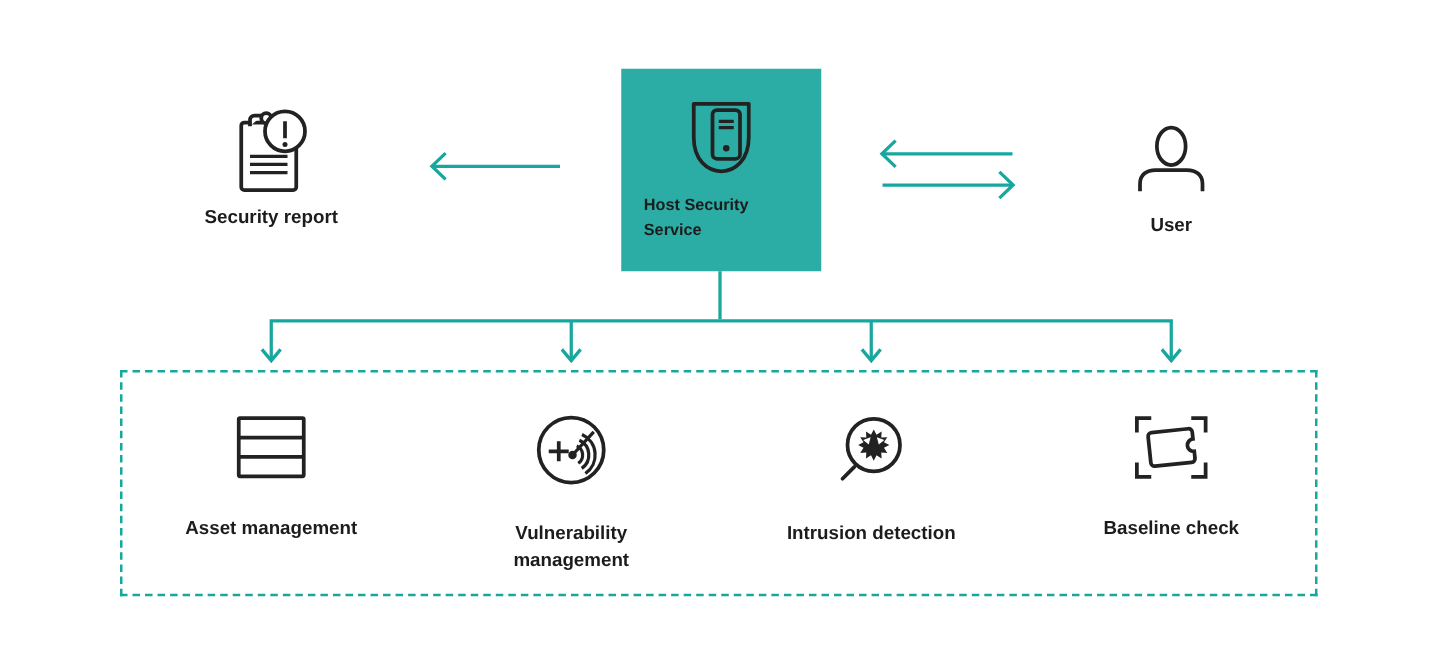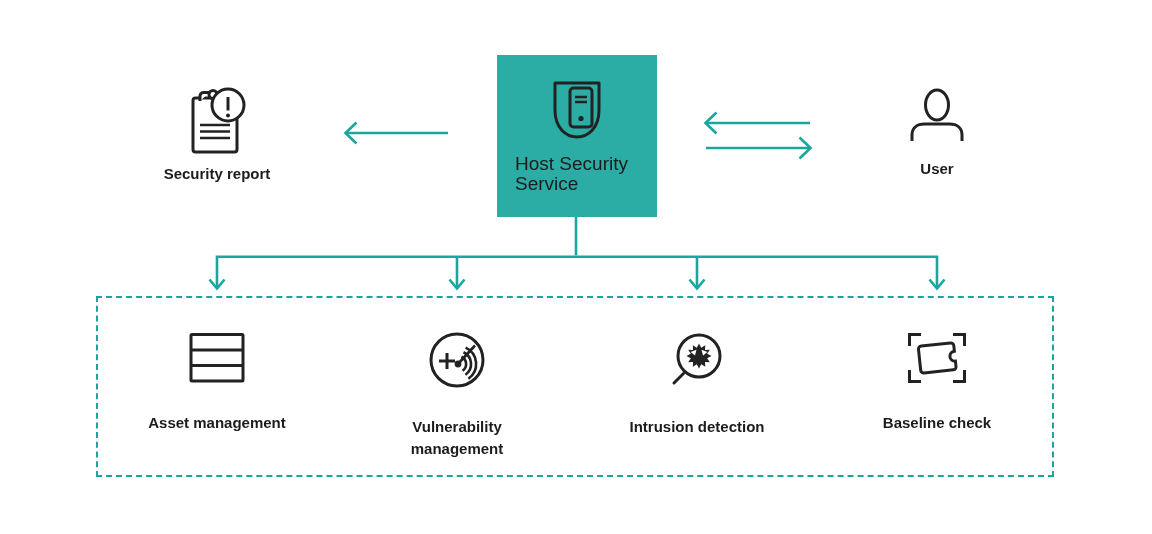--- a/index.html
+++ b/index.html
@@ -16,32 +16,32 @@
 
   .conn-layer{position:absolute;left:0;top:0;width:1152px;height:534px;pointer-events:none;}
   .conn{stroke:var(--accent);stroke-width:2.6;fill:none;stroke-linejoin:miter;}
 
   .node{position:absolute;text-align:center;}
   .node-label{font-size:15px;font-weight:700;color:var(--label-text);line-height:22px;}
 
   .hss-box{position:absolute;left:497px;top:55px;width:160px;height:162px;background:var(--box-fill);
            display:flex;flex-direction:column;align-items:center;}
   .hss-box .icon{margin-top:24px;}
-  .hss-label{margin-top:13px;font-size:19px;font-weight:400;color:var(--label-text);
+  .hss-label{margin-top:13px;font-size:13px;font-weight:700;color:var(--label-text);
              line-height:20px;max-width:124px;}
 
   .icon svg{display:block;margin:0 auto;}
   .ico{stroke:var(--icon-stroke);fill:none;stroke-width:3;}
   .ico-thin{stroke:var(--icon-stroke);fill:none;stroke-width:2.6;}
   .ico-fill{fill:var(--icon-stroke);stroke:none;}
   .ico-white{fill:#ffffff;}
 
   .report-node{left:137px;top:85px;width:160px;}
   .report-node .node-label{margin-top:8px;}
-  .user-node{left:857px;top:82px;width:160px;}
+  .user-node{left:857px;top:94px;width:160px;}
   .user-node .node-label{margin-top:16px;}
 
   .service-zone{position:absolute;left:96px;top:296px;width:958px;height:181px;
                 border:2px dashed var(--accent);}
 
   .service{position:absolute;top:330px;width:240px;text-align:center;}
   .service .node-label{margin-top:26px;max-width:185px;margin-left:auto;margin-right:auto;}
   .svc-1{left:97px;} .svc-2{left:337px;} .svc-3{left:577px;} .svc-4{left:817px;}
 </style>
 </head>

